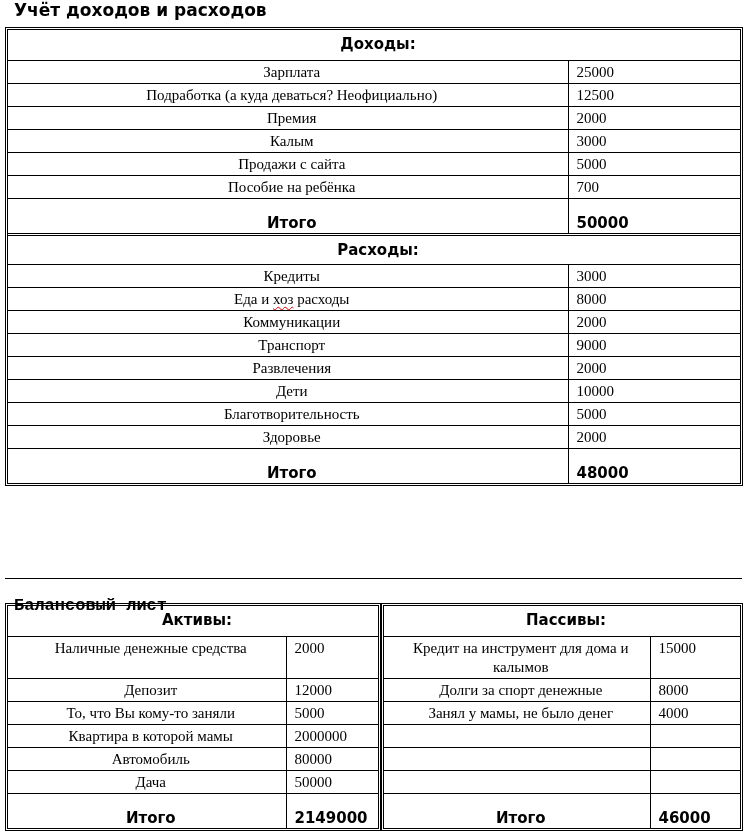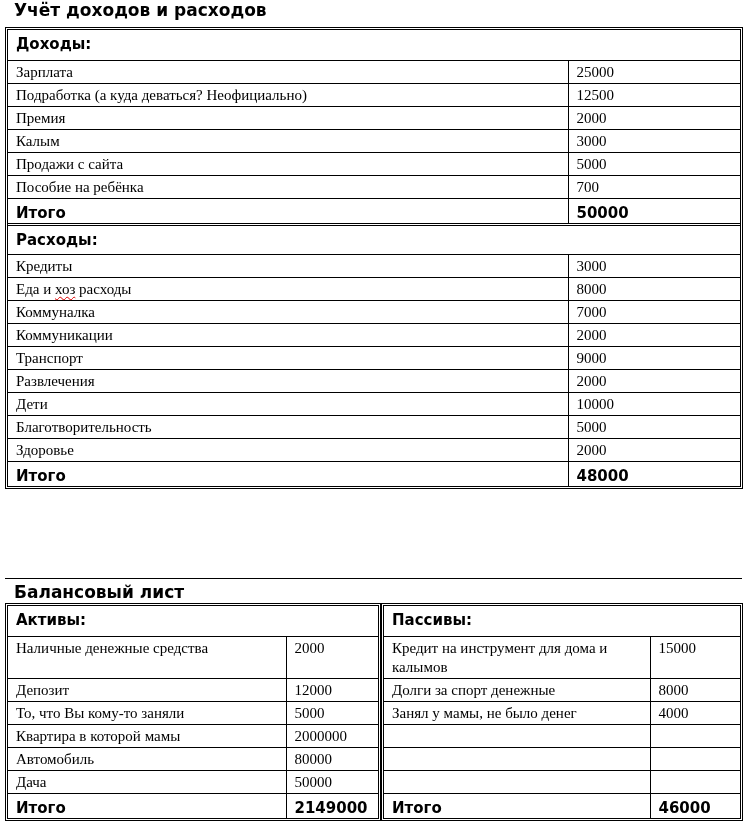--- a/index.html
+++ b/index.html
@@ -2,42 +2,42 @@
 <html><head>
   <meta charset="utf-8">
   <style>
     html, body { margin: 0; padding: 0; background: #ffffff; }
     body { width: 750px; height: 834px; position: relative; overflow: hidden; color: #000; }
     .h-title {
       position: absolute; left: 14px; font-family: "DejaVu Sans", sans-serif;
       font-weight: bold; font-size: 17px; letter-spacing: 0px; line-height: 20px;
     }
     #title1 { top: 0px; }
-    #title2 { top: 582px; }
+    #title2 { top: 596px; font-family: Liberation Mono, monospace; }
     .hr { position: absolute; left: 5px; width: 737px; height: 0; border-top: 1.5px solid #000; top: 578px; }
     .dtable {
       position: absolute; border: 3px double #000; box-sizing: border-box;
     }
     table { border-collapse: collapse; width: 100%; table-layout: fixed; }
     td {
       border: 1px solid #000; padding: 0 0 0 8px; vertical-align: top;
       font-family: "Liberation Serif", serif; font-size: 15px; line-height: 19px;
       height: 23px; box-sizing: border-box; padding-top: 2px;
     }
     tr:first-child td { border-top: none; }
-    td:first-child { border-left: none; }
+    td:first-child { border-left: none; text-align: center; }
     td:last-child { border-right: none; }
     tr:last-child td { border-bottom: none; }
     td.sec {
       font-family: "DejaVu Sans", sans-serif; font-weight: bold; font-size: 15px;
       height: 30px; padding-top: 5px;
     }
     td.tot {
       font-family: "DejaVu Sans", sans-serif; font-weight: bold; font-size: 15px;
-      height: 24px; padding-top: 5px;
+      height: 24px; padding-top: 15px;
     }
     tr.secsep td { border-top: 3px double #000; margin-left: 38px; }
     #main { left: 5px; top: 27px; width: 738px; }
     #assets { left: 5px; top: 603px; width: 376px; }
     #liab { left: 381px; top: 603px; width: 362px; }
     td.two { height: 42px; }
     .spell { text-decoration: underline wavy #d00; text-decoration-thickness: 1px; text-underline-offset: 2px; }
   </style>
 </head>
 <body>
@@ -88,24 +88,20 @@
     </tr>
     <tr>
           <td>Кредиты</td>
           <td>3000</td>
         </tr>
     <tr>
           <td><span>Еда и </span><span class="spell">хоз</span><span> расходы</span></td>
           <td>8000</td>
         </tr>
     <tr>
-          <td>Коммуналка</td>
-          <td>7000</td>
-        </tr>
-    <tr>
           <td>Коммуникации</td>
           <td>2000</td>
         </tr>
     <tr>
           <td>Транспорт</td>
           <td>9000</td>
         </tr>
     <tr>
           <td>Развлечения</td>
           <td>2000</td>

